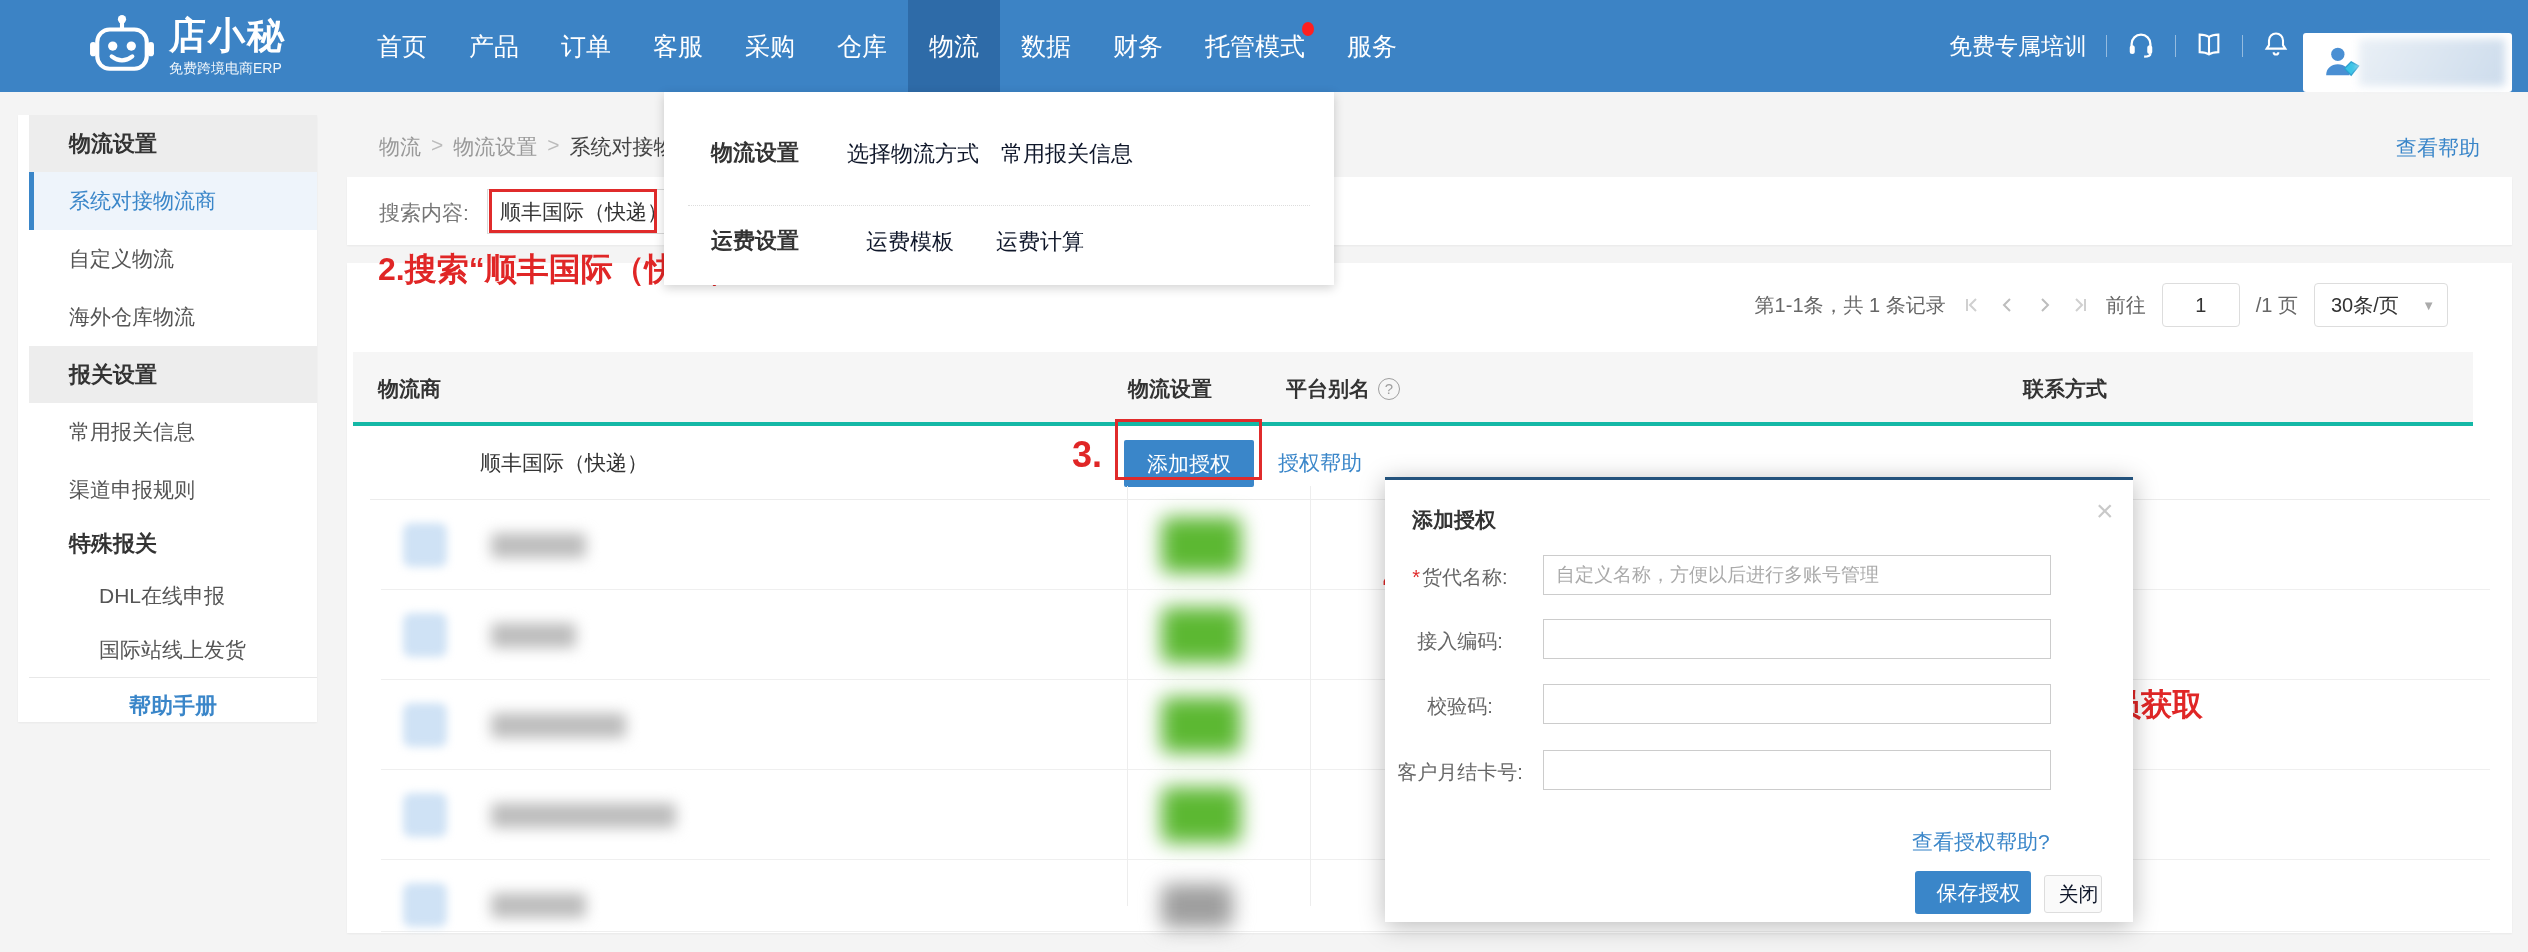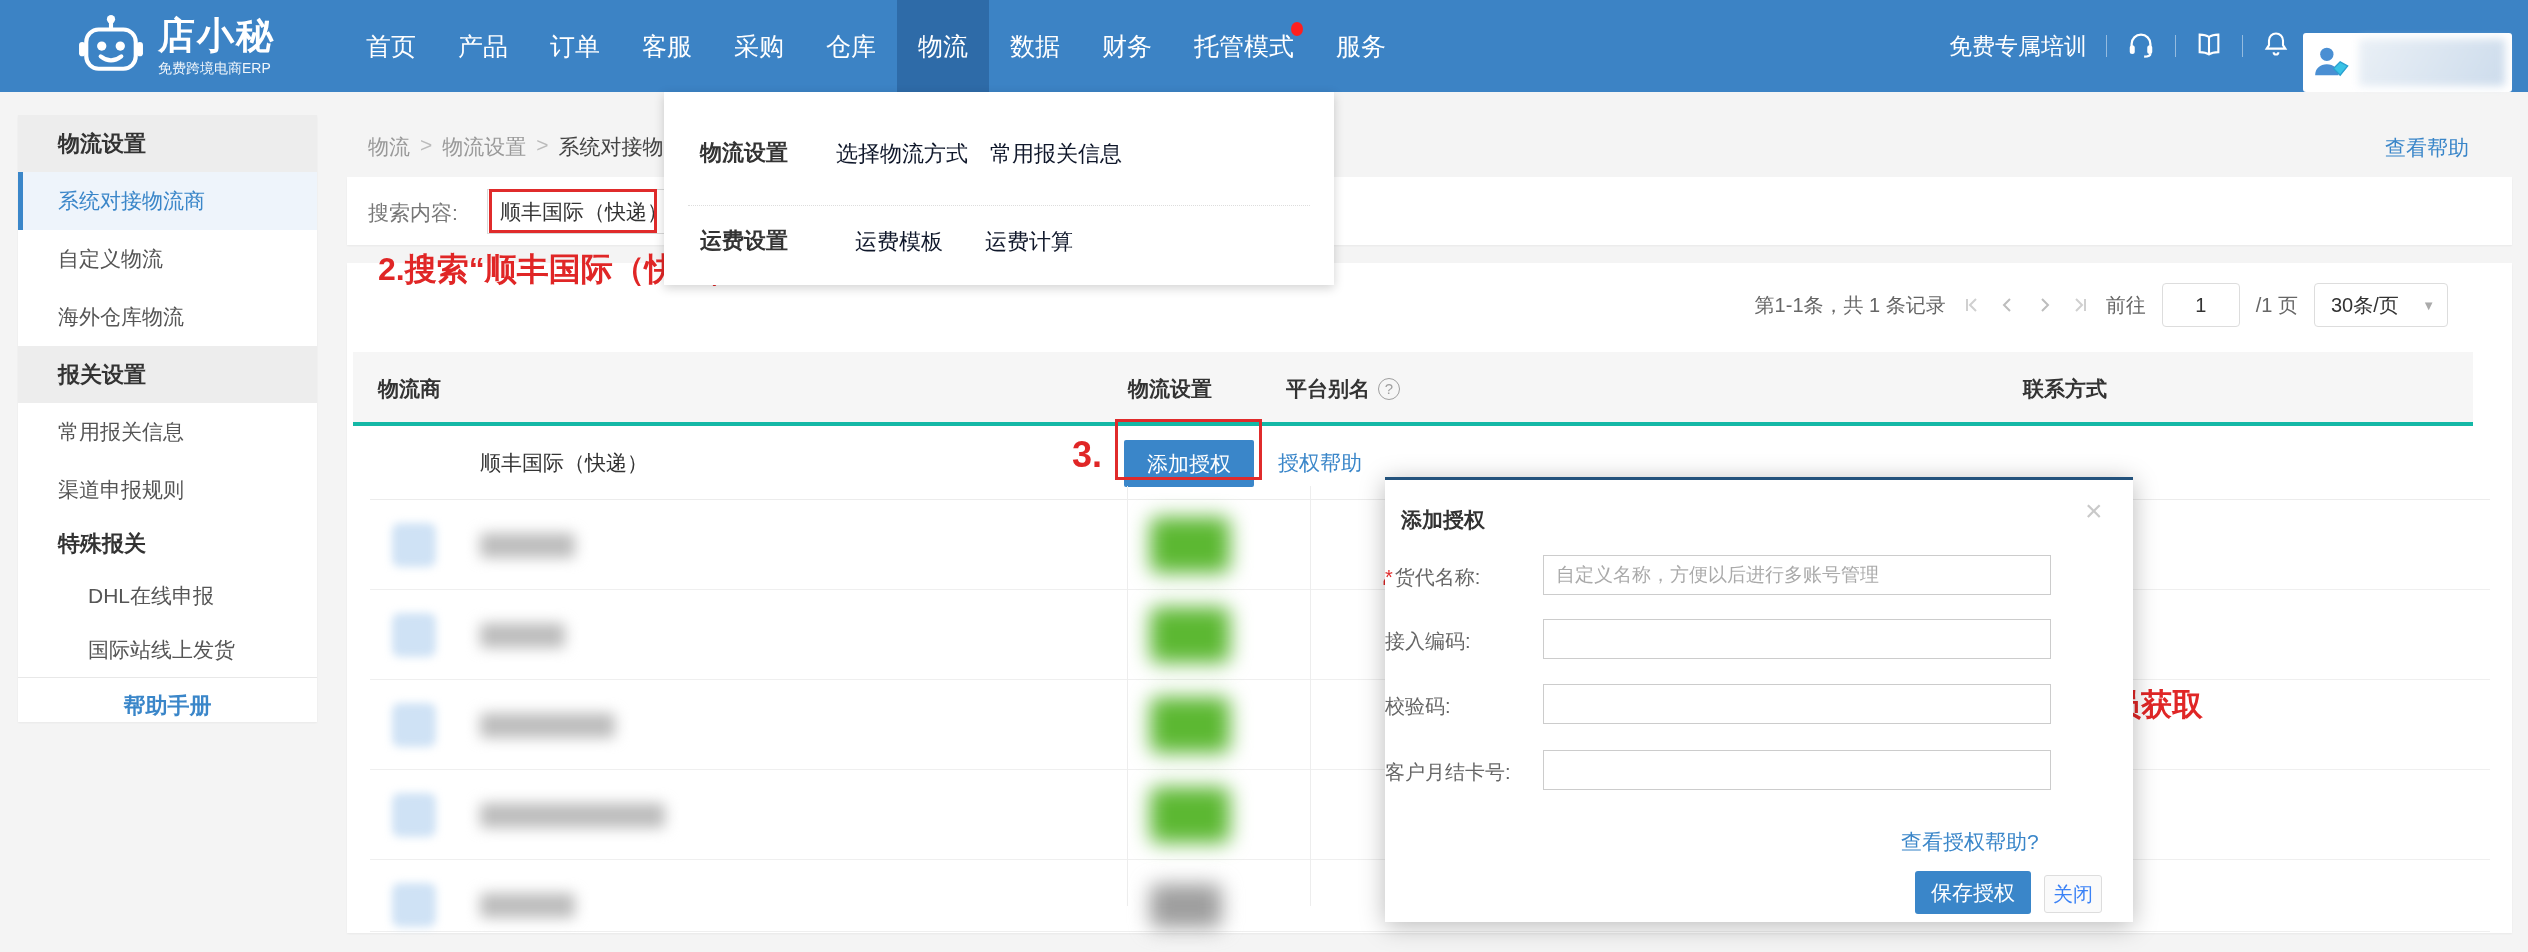--- a/index.html
+++ b/index.html
@@ -3,21 +3,21 @@
 <meta charset="utf-8">
 <style>
   * { margin:0; padding:0; box-sizing:border-box; }
   html,body { width:2528px; height:952px; overflow:hidden; }
   body {
     position:relative;
     background:#f4f4f4;
     font-family:"Liberation Sans","DejaVu Sans",sans-serif;
     color:#333;
   }
-  .abs { position:absolute; }
+  .abs { position:absolute;padding-left:11px; }
 
   
   .navbar { left:0; top:0; width:2528px; height:92px; background:#3c83c5; z-index:20; }
   .logo-wrap { left:78px; top:12px; display:flex; align-items:center; }
   .logo-text { margin-left:14px; color:#fff; }
   .logo-title { font-size:37px; font-weight:bold; letter-spacing:2px; line-height:40px; }
   .logo-sub { font-size:14px; margin-top:4px; opacity:.92; }
   .nav-menu { left:345px; top:0; height:92px; display:flex; }
   .nav-item { position:relative; display:block; height:92px; line-height:92px; padding:0 21px;
               color:#fff; font-size:25px; font-weight:normal; text-decoration:none; }
@@ -93,30 +93,30 @@
   .badge-blur { position:absolute; left:780px; top:17px; width:80px; height:56px; border-radius:8px; filter:blur(10px); }
   .badge-blur.authorized { background:#5cb832; }
   .badge-blur.inactive { background:#9e9e9e; top:24px; height:44px; width:72px; }
   .vline { position:absolute; top:223px; width:1px; height:420px; background:#ededed; }
 
   
   .modal { left:1385px; top:477px; width:748px; height:445px; background:#fff; border-top:3px solid #23527c;
            box-shadow:0 4px 24px rgba(0,0,0,.28); z-index:40; }
   .modal-title { left:16px; top:26px; font-size:21px; color:#333; font-weight:600; }
   .modal-close { left:700px; top:16px; font-size:30px; color:#c9c9c9; line-height:30px; text-decoration:none; }
-  .m-label { position:absolute; left:0; width:150px; text-align:left; font-size:20px; color:#666; }
+  .m-label { position:absolute; left:0; width:150px; text-align:center; font-size:20px; color:#666; }
   .m-req { color:#e02b2b; margin-right:2px; }
   .m-input { position:absolute; left:158px; width:508px; height:40px; border:1px solid #ccc; font-size:19px;
              color:#333; padding:0 12px; font-family:inherit; }
   .m-input::placeholder { color:#aaa; }
   .m-help { left:516px; top:348px; font-size:21px; color:#3a86c9; text-decoration:none; }
   .m-save { left:530px; top:391px; width:116px; height:43px; background:#3a86c9; color:#fff; border:none;
             font-size:21px; border-radius:3px; font-family:inherit; }
   .m-cancel { left:659px; top:395px; width:58px; height:38px; background:#fafafa; border:1px solid #ddd;
-              color:#3b82f6; font-size:20px; border-radius:3px; font-family:inherit; }
+              color:#0f172a; font-size:20px; border-radius:3px; font-family:inherit; }
 
   
   .anno { z-index:60; pointer-events:none; }
   .red-box { position:absolute; border:3px solid #e02b2b; }
   .red-num { position:absolute; color:#e02626; font-weight:bold; }
   .red-note { position:absolute; color:#e02626; font-weight:bold; white-space:nowrap; }
 </style>
 </head>
 <body>
 

